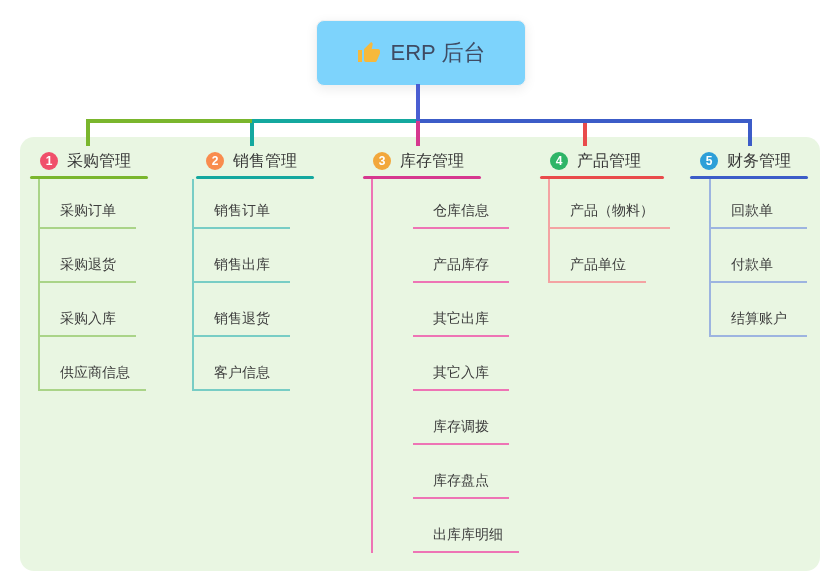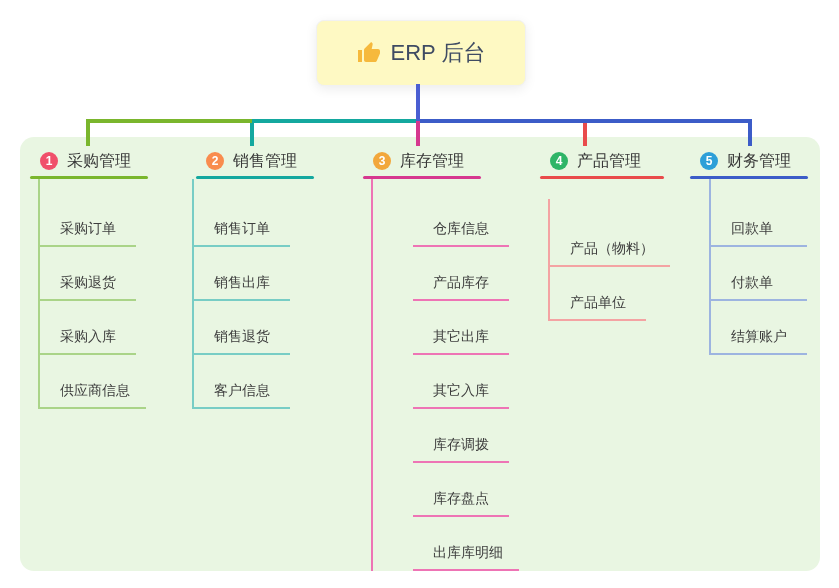--- a/index.html
+++ b/index.html
@@ -9,21 +9,21 @@
     font-family:"Liberation Sans","DejaVu Sans",sans-serif;
   }
   
   .panel{
     position:absolute;left:20px;top:137px;width:800px;height:434px;
     background:#e9f6e2;border-radius:14px;
   }
   
   .root-card{
     position:absolute;left:316px;top:20px;width:208px;height:64px;
-    background:#fef9c3;border:1px solid #f1f1f1;border-radius:8px;
+    background:#7dd3fc;border:1px solid #f1f1f1;border-radius:8px;
     box-shadow:0 3px 12px rgba(0,0,0,.08);
     display:flex;align-items:center;justify-content:center;gap:10px;
     font-size:22px;color:#3f4b63;cursor:default;
   }
   .root-card svg{width:24px;height:24px;flex:0 0 auto;}
   
   .vline,.hline{position:absolute;}
   .root-drop{left:416px;top:84px;width:4px;height:39px;background:#4a5ed2;z-index:3;}
   .bus{top:119px;height:4px;z-index:2;}
   .bus-green{left:86px;width:166px;background:#7ab62d;}
@@ -50,33 +50,33 @@
   .items{
     position:absolute;top:179px;margin:0;padding:0;list-style:none;
     border-left:2px solid transparent;
   }
   .items li{
     box-sizing:border-box;height:54px;min-width:96px;width:max-content;
     display:flex;align-items:flex-end;
     padding:0 16px 7px 20px;
     font-size:14px;color:#3d3d3d;white-space:nowrap;cursor:default;
   }
-  .items li:first-child{height:68px;}
+  .items li:first-child{height:50px;}
   
   .b1 .title-rule{background:#7ab62d;}
   .b1 .items{border-left-color:#aad488;} .b1 .items li{border-bottom:2px solid #aad488;}
   .b1 .badge{background:#f0506a;}
   .b2 .title-rule{background:#14a89f;}
   .b2 .items{border-left-color:#78cdc5;} .b2 .items li{border-bottom:2px solid #78cdc5;}
   .b2 .badge{background:#f98c4e;}
   .b3 .title-rule{background:#d6388f;}
   .b3 .items{border-left-color:#ee74b5;padding-left:40px;} .b3 .items li{border-bottom:2px solid #ee74b5;}
   .b3 .badge{background:#f2a73b;}
   .b4 .title-rule{background:#e94b4b;}
-  .b4 .items{border-left-color:#f4a3a3;margin-top:20px;} .b4 .items li{border-bottom:2px solid #f4a3a3;}
+  .b4 .items{border-left-color:#f4a3a3;} .b4 .items li{border-bottom:2px solid #f4a3a3;}
   .b4 .badge{background:#2eb567;}
   .b5 .title-rule{background:#3c5cc8;}
   .b5 .items{border-left-color:#9db4e0;} .b5 .items li{border-bottom:2px solid #9db4e0;}
   .b5 .badge{background:#2d9fd8;}
 </style>
 </head>
 <body>
 
 <div class="panel"></div>
 

